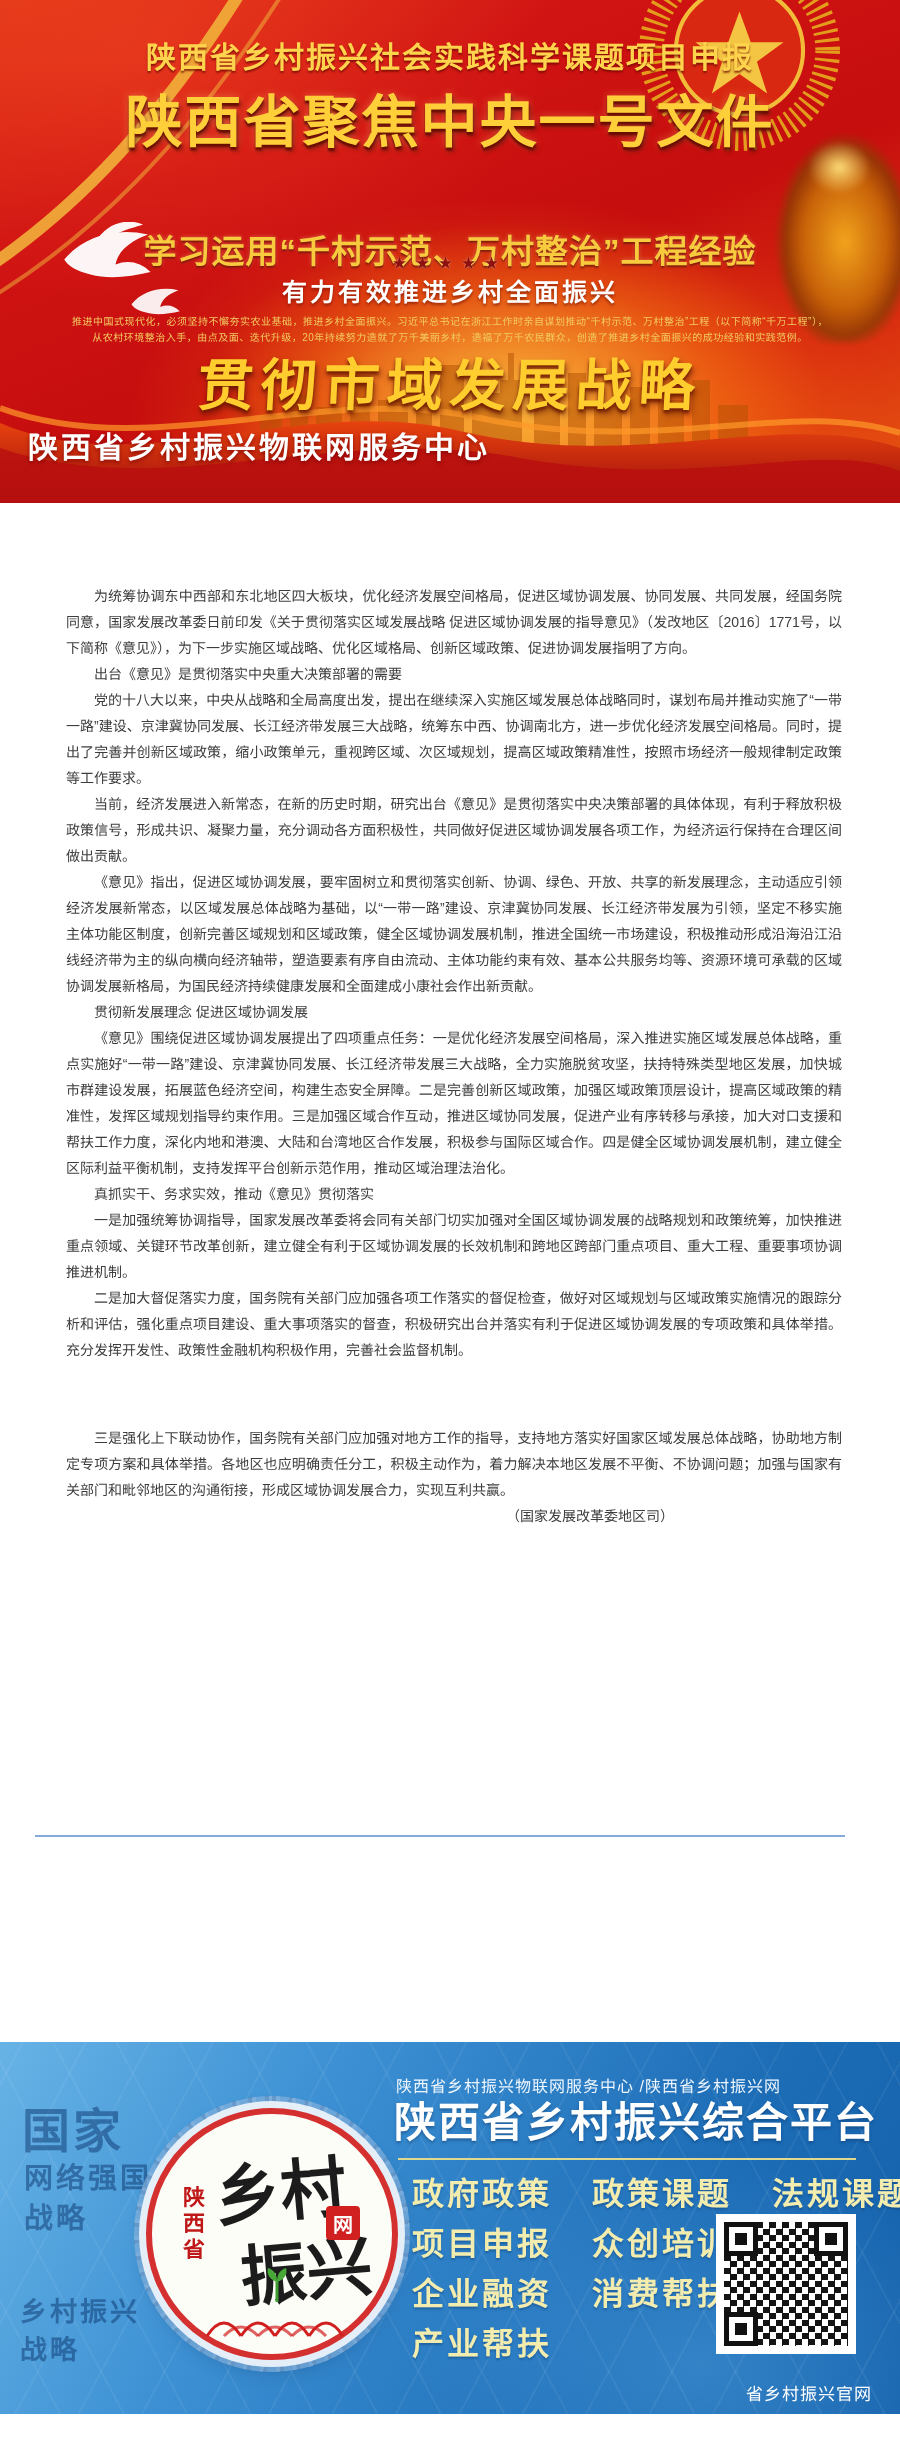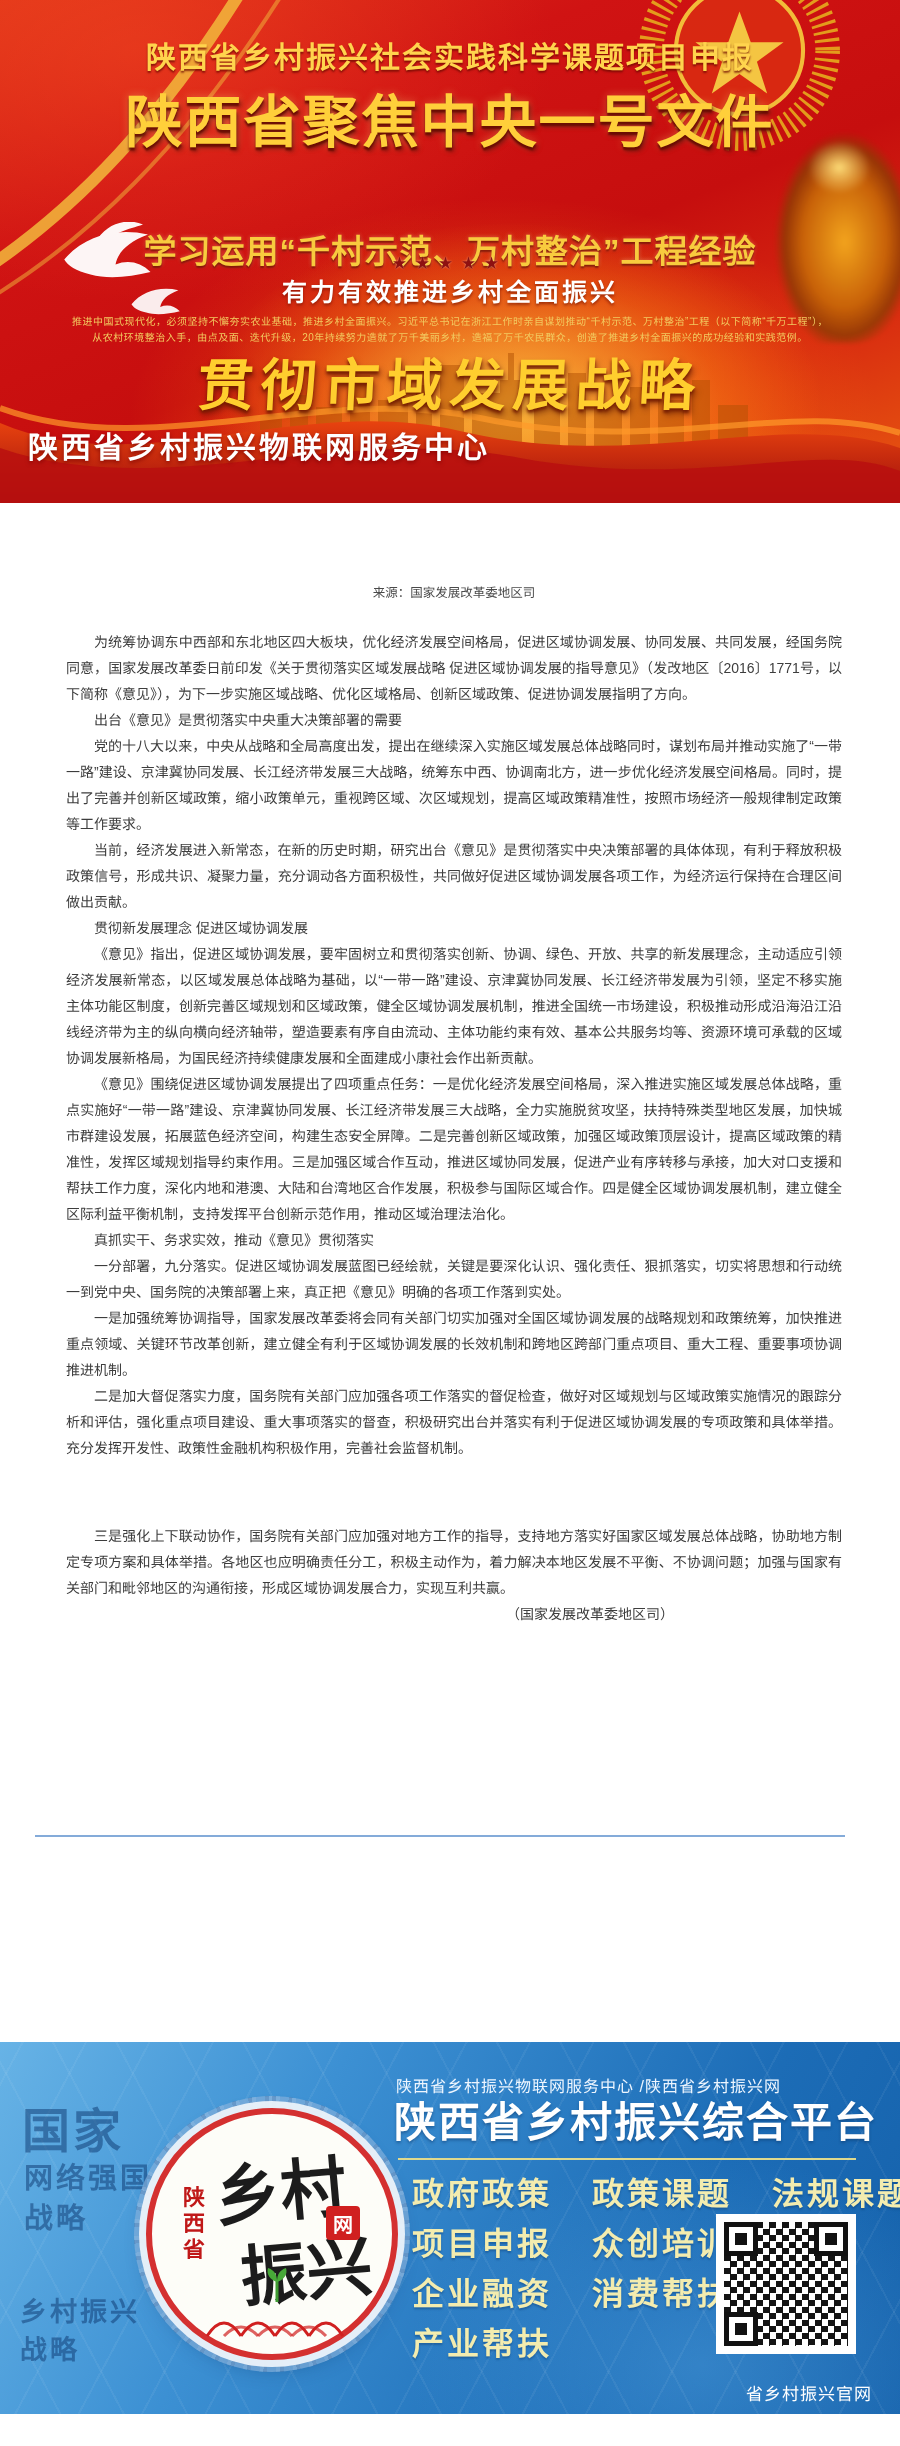--- a/index.html
+++ b/index.html
@@ -177,31 +177,29 @@
     <div class="b-text b-quote">学习运用“千村示范、万村整治”工程经验</div>
     <div class="b-text b-stars">★★★★★</div>
     <div class="b-text b-slogan">有力有效推进乡村全面振兴</div>
     <div class="b-text b-small1">推进中国式现代化，必须坚持不懈夯实农业基础，推进乡村全面振兴。习近平总书记在浙江工作时亲自谋划推动“千村示范、万村整治”工程（以下简称“千万工程”），</div>
     <div class="b-text b-small2">从农村环境整治入手，由点及面、迭代升级，20年持续努力造就了万千美丽乡村，造福了万千农民群众，创造了推进乡村全面振兴的成功经验和实践范例。</div>
     <div class="b-text b-callig">贯彻市域发展战略</div>
     <div class="b-text b-org">陕西省乡村振兴物联网服务中心</div>
   </div>
 
   <div class="article">
-    <p class="a-source">来源：国家发展改革委地区司</p>
 
     <p class="para">为统筹协调东中西部和东北地区四大板块，优化经济发展空间格局，促进区域协调发展、协同发展、共同发展，经国务院同意，国家发展改革委日前印发《关于贯彻落实区域发展战略 促进区域协调发展的指导意见》（发改地区〔2016〕1771号，以下简称《意见》），为下一步实施区域战略、优化区域格局、创新区域政策、促进协调发展指明了方向。</p>
     <p class="para">出台《意见》是贯彻落实中央重大决策部署的需要</p>
     <p class="para">党的十八大以来，中央从战略和全局高度出发，提出在继续深入实施区域发展总体战略同时，谋划布局并推动实施了“一带一路”建设、京津冀协同发展、长江经济带发展三大战略，统筹东中西、协调南北方，进一步优化经济发展空间格局。同时，提出了完善并创新区域政策，缩小政策单元，重视跨区域、次区域规划，提高区域政策精准性，按照市场经济一般规律制定政策等工作要求。</p>
     <p class="para">当前，经济发展进入新常态，在新的历史时期，研究出台《意见》是贯彻落实中央决策部署的具体体现，有利于释放积极政策信号，形成共识、凝聚力量，充分调动各方面积极性，共同做好促进区域协调发展各项工作，为经济运行保持在合理区间做出贡献。</p>
+    <p class="para">《意见》指出，促进区域协调发展，要牢固树立和贯彻落实创新、协调、绿色、开放、共享的新发展理念，主动适应引领经济发展新常态，以区域发展总体战略为基础，以“一带一路”建设、京津冀协同发展、长江经济带发展为引领，坚定不移实施主体功能区制度，创新完善区域规划和区域政策，健全区域协调发展机制，推进全国统一市场建设，积极推动形成沿海沿江沿线经济带为主的纵向横向经济轴带，塑造要素有序自由流动、主体功能约束有效、基本公共服务均等、资源环境可承载的区域协调发展新格局，为国民经济持续健康发展和全面建成小康社会作出新贡献。</p>
     <p class="para">贯彻新发展理念 促进区域协调发展</p>
-    <p class="para">《意见》指出，促进区域协调发展，要牢固树立和贯彻落实创新、协调、绿色、开放、共享的新发展理念，主动适应引领经济发展新常态，以区域发展总体战略为基础，以“一带一路”建设、京津冀协同发展、长江经济带发展为引领，坚定不移实施主体功能区制度，创新完善区域规划和区域政策，健全区域协调发展机制，推进全国统一市场建设，积极推动形成沿海沿江沿线经济带为主的纵向横向经济轴带，塑造要素有序自由流动、主体功能约束有效、基本公共服务均等、资源环境可承载的区域协调发展新格局，为国民经济持续健康发展和全面建成小康社会作出新贡献。</p>
     <p class="para">《意见》围绕促进区域协调发展提出了四项重点任务：一是优化经济发展空间格局，深入推进实施区域发展总体战略，重点实施好“一带一路”建设、京津冀协同发展、长江经济带发展三大战略，全力实施脱贫攻坚，扶持特殊类型地区发展，加快城市群建设发展，拓展蓝色经济空间，构建生态安全屏障。二是完善创新区域政策，加强区域政策顶层设计，提高区域政策的精准性，发挥区域规划指导约束作用。三是加强区域合作互动，推进区域协同发展，促进产业有序转移与承接，加大对口支援和帮扶工作力度，深化内地和港澳、大陆和台湾地区合作发展，积极参与国际区域合作。四是健全区域协调发展机制，建立健全区际利益平衡机制，支持发挥平台创新示范作用，推动区域治理法治化。</p>
     <p class="para">真抓实干、务求实效，推动《意见》贯彻落实</p>
-    <p class="para">一分部署，九分落实。促进区域协调发展蓝图已经绘就，关键是要深化认识、强化责任、狠抓落实，切实将思想和行动统一到党中央、国务院的决策部署上来，真正把《意见》明确的各项工作落到实处。</p>
     <p class="para">一是加强统筹协调指导，国家发展改革委将会同有关部门切实加强对全国区域协调发展的战略规划和政策统筹，加快推进重点领域、关键环节改革创新，建立健全有利于区域协调发展的长效机制和跨地区跨部门重点项目、重大工程、重要事项协调推进机制。</p>
     <p class="para">二是加大督促落实力度，国务院有关部门应加强各项工作落实的督促检查，做好对区域规划与区域政策实施情况的跟踪分析和评估，强化重点项目建设、重大事项落实的督查，积极研究出台并落实有利于促进区域协调发展的专项政策和具体举措。充分发挥开发性、政策性金融机构积极作用，完善社会监督机制。</p>
     <p class="para gap-before">三是强化上下联动协作，国务院有关部门应加强对地方工作的指导，支持地方落实好国家区域发展总体战略，协助地方制定专项方案和具体举措。各地区也应明确责任分工，积极主动作为，着力解决本地区发展不平衡、不协调问题；加强与国家有关部门和毗邻地区的沟通衔接，形成区域协调发展合力，实现互利共赢。</p>
     <p class="a-sign">（国家发展改革委地区司）</p>
 
     <div class="divider"></div>
   </div>
 
   <div class="footer">
 

